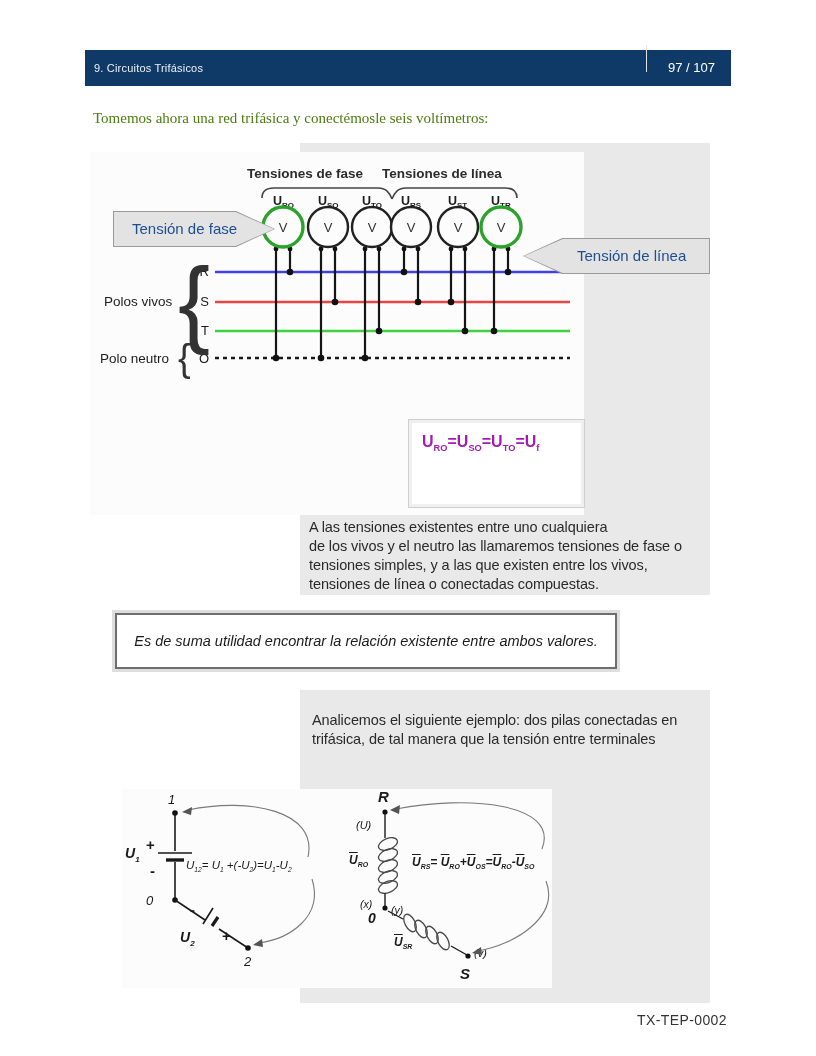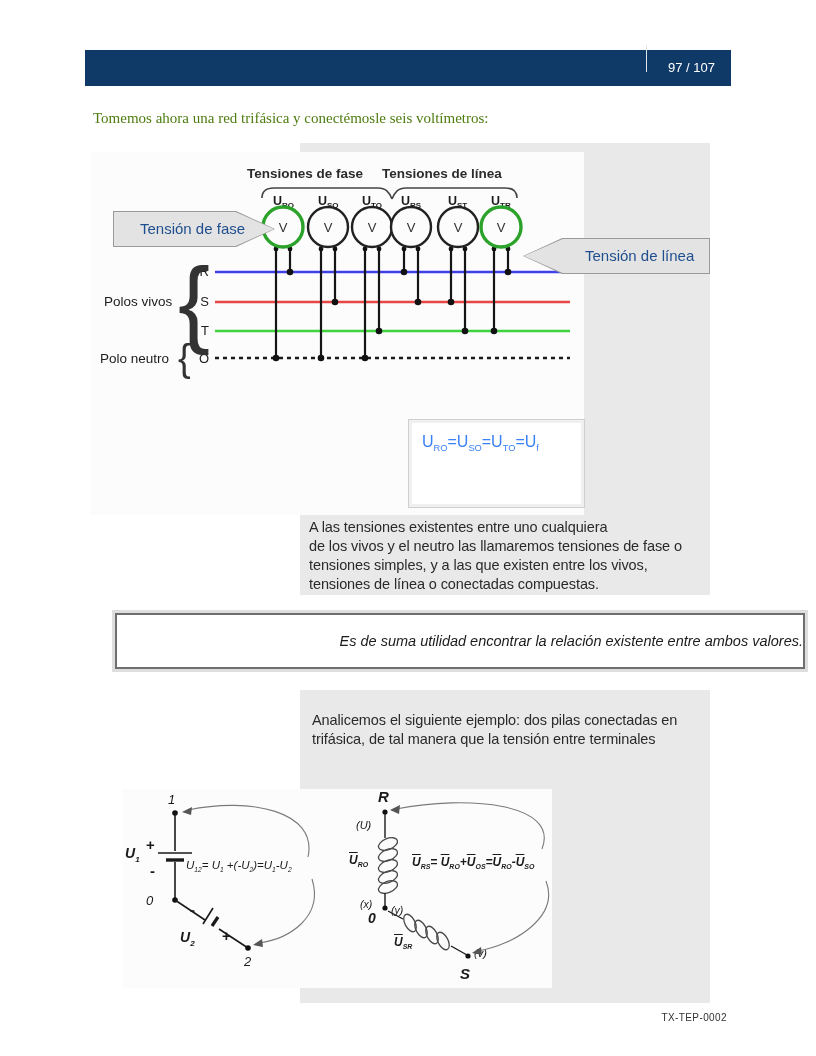--- a/index.html
+++ b/index.html
@@ -18,56 +18,57 @@
   .gray2{position:absolute;left:300px;top:690px;width:410px;height:313px;background:#e9e9e9;}
   .panel2{position:absolute;left:122px;top:789px;width:430px;height:199px;background:#fcfcfc;}
   
   .co{position:absolute;height:36px;filter:drop-shadow(2px 3px 2px rgba(0,0,0,.38));}
   .co .shape{width:100%;height:100%;background:#9a9a9a;}
   .co .inner{position:absolute;inset:1px;background:#e3e3e3;}
   .co-l,.co-l .inner{clip-path:polygon(0 0,76% 0,100% 50%,76% 100%,0 100%);}
   .co-r,.co-r .inner{clip-path:polygon(0 50%,21% 0,100% 0,100% 100%,21% 100%);}
   .co-left{left:113px;top:211px;width:162px;}
   .co-right{left:523px;top:210px;width:187px;margin-top:28px;}
-  .co .txt{position:absolute;top:0;left:16px;right:0;line-height:36px;font-size:15px;color:#1f4e8f;}
+  .co .txt{position:absolute;top:0;left:8px;right:0;line-height:36px;font-size:15px;color:#1f4e8f;}
   .co-left .txt{padding-left:11px;}
   .co-right .txt{padding-left:46px;}
   
   .fbox{position:absolute;left:408px;top:419px;width:177px;height:89px;background:#fff;
         border:1px solid #cfcfcf;box-shadow:0 0 0 3px #f0f0f0 inset;box-sizing:border-box;}
-  .fbox .fl{margin:5px 0 0 13px;font-size:16px;font-weight:normal;color:#3b82f6;line-height:33px;white-space:nowrap;}
+  .fbox .fl{margin:5px 0 0 13px;font-size:16px;font-weight:bold;color:#a21caf;line-height:33px;white-space:nowrap;}
   sub{font-size:.58em;}
   .ov{text-decoration:overline;}
   
   .para{position:absolute;font-size:14.5px;line-height:19px;color:#2a2a2a;letter-spacing:-.1px;}
   .p1{left:309px;top:518px;width:402px;}
   .p2{left:312px;top:711px;width:398px;}
   
-  .hl{position:absolute;left:115px;top:613px;width:690px;height:56px;background:#fff;
+  .hl{position:absolute;left:115px;top:613px;width:502px;height:56px;background:#fff;
       border:2px solid #6e6e6e;outline:3px solid #dedede;box-sizing:border-box;
-      display:flex;align-items:center;justify-content:flex-end;}
+      display:flex;align-items:center;justify-content:center;}
   .hl .txt{font-style:italic;font-size:14.5px;color:#1b1b1b;}
   
   .ef{position:absolute;font-style:italic;white-space:nowrap;color:#1a1a1a;}
   .ef-left{left:64px;top:70px;font-size:11.5px;}
   .ef-right{left:290px;top:66px;font-size:12px;font-weight:bold;}
   .ef-u1{left:3px;top:56px;font-size:14px;font-weight:bold;}
   .ef-u2{left:58px;top:140px;font-size:14px;font-weight:bold;}
   .ef-uro{left:227px;top:64px;font-size:12px;font-weight:bold;}
   .ef-usr{left:272px;top:146px;font-size:12px;font-weight:bold;}
   .footer{position:absolute;left:527px;top:1012px;width:200px;text-align:right;
-          font-size:10px;color:#333;letter-spacing:.4px;}
+          font-size:14px;color:#333;letter-spacing:.4px;}
   svg text{font-family:"Liberation Sans",sans-serif;}
 </style>
 </head>
 <body>
 
 <div class="page">
 
   <div class="hbar">
+    <span class="title">9. Circuitos Trifásicos</span>
     <span class="divider"></span>
     <span class="pnum">97 / 107</span>
   </div>
 
   <div class="intro">Tomemos ahora una red trifásica y conectémosle seis voltímetros:</div>
 
   <div class="gray1"></div>
   <div class="panel1">
     <svg width="494" height="363" viewBox="0 0 494 363">
 

